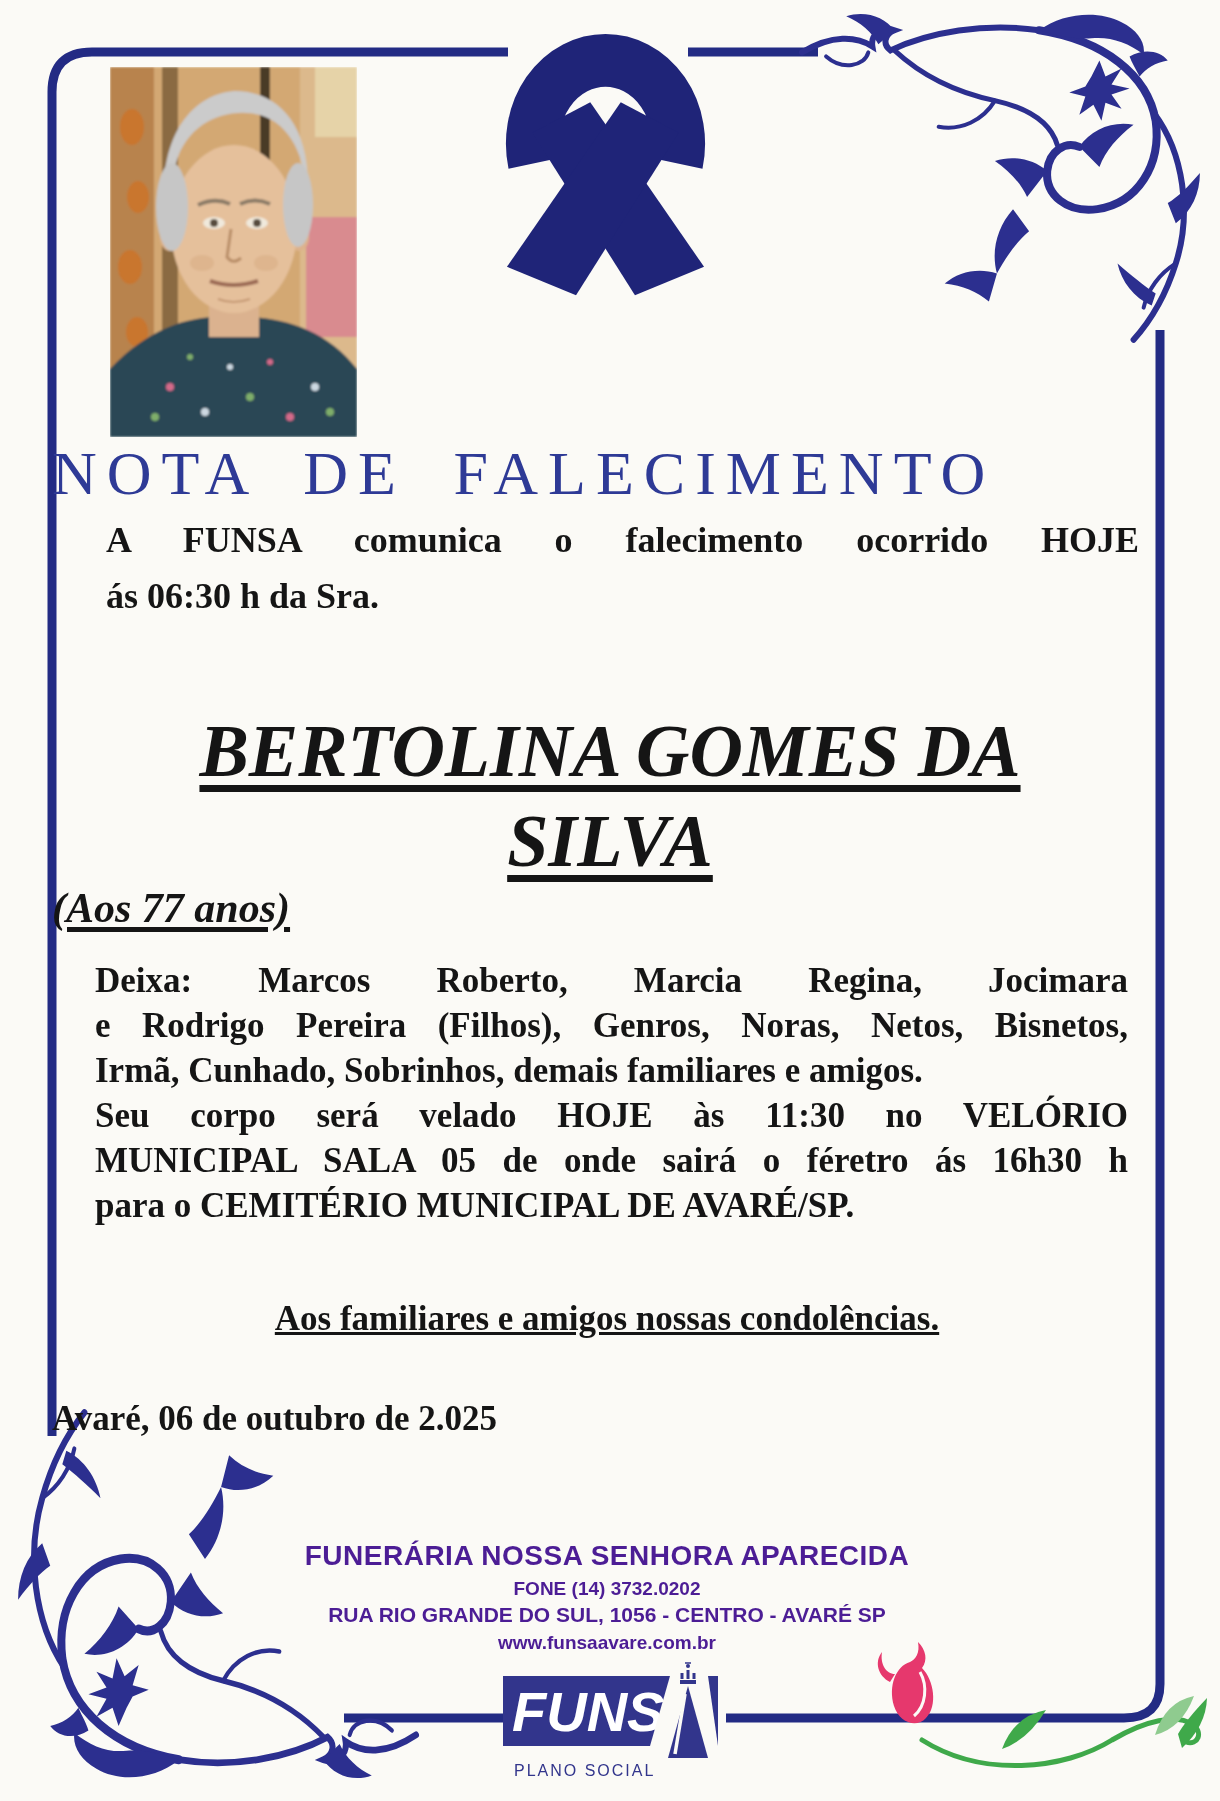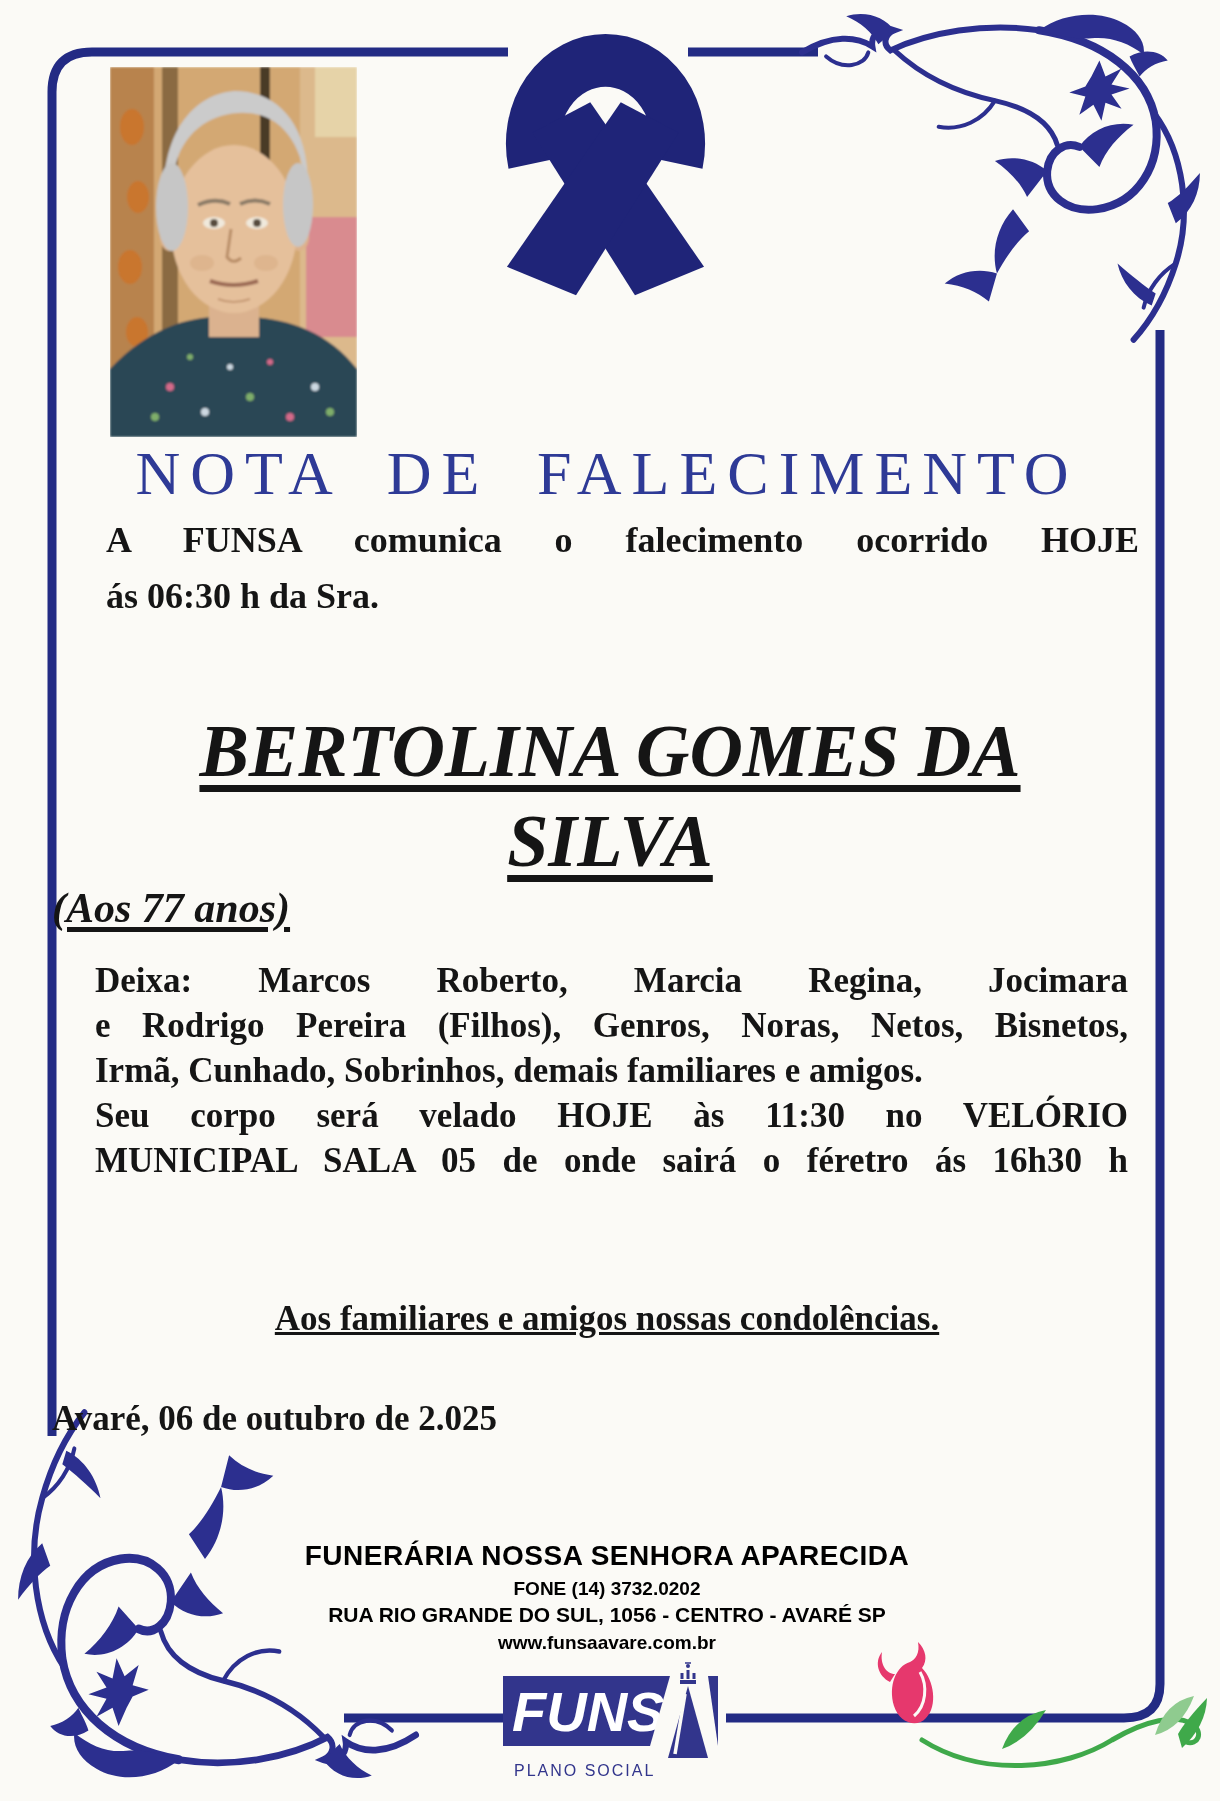--- a/index.html
+++ b/index.html
@@ -14,42 +14,42 @@
   
   .deco{z-index:2;}
   #flourish-tr{left:798px;top:12px;width:422px;height:332px;}
   #flourish-bl{left:-2px;top:1408px;width:422px;height:372px;transform:rotate(180deg);}
   #ribbon{left:448px;top:2px;width:315px;height:296px;}
   #tulip-vine{left:852px;top:1628px;width:362px;height:152px;}
   #photo{left:110px;top:67px;width:247px;height:370px;z-index:2;}
   
   .txt{z-index:3;color:#151515;}
   #title{
-    left:52px;top:438px;width:1110px;text-align:center;
+    left:52px;top:438px;width:1110px;text-align:left;
     font:400 62px/70px "Liberation Serif",serif;color:#2e3a96;
     letter-spacing:10px;word-spacing:22px;white-space:nowrap;
   }
   #intro{left:95px;top:512px;width:1033px;font:700 36px/56px "Liberation Serif",serif;margin-left:11px;}
   .jline{text-align:justify;text-align-last:justify;}
   .lline{text-align:left;}
   #name{
     left:110px;top:706px;width:1000px;text-align:center;
     font:italic 700 74px/90px "Liberation Serif",serif;
     text-decoration:underline;text-decoration-thickness:7px;text-underline-offset:9px;
   }
   #age{
     left:52px;top:884px;width:1110px;text-align:left;
     font:italic 700 42px/48px "Liberation Serif",serif;
     text-decoration:underline;text-decoration-thickness:5px;text-underline-offset:5px;
   }
   #body-block{left:95px;top:958px;width:1033px;font:700 35px/45px "Liberation Serif",serif;}
   #condolences{left:52px;top:1296px;width:1110px;text-align:center;font:700 35px/45px "Liberation Serif",serif;text-decoration:underline;}
   #date-line{left:52px;top:1396px;width:1110px;font:700 35px/45px "Liberation Serif",serif;}
   
-  .footer-line{left:52px;width:1110px;text-align:center;color:#000000;font-family:"Liberation Sans",sans-serif;font-weight:700;z-index:3;}
+  .footer-line{left:52px;width:1110px;text-align:center;color:#4c1d95;font-family:"Liberation Sans",sans-serif;font-weight:700;z-index:3;}
   #f-company{top:1540px;font-size:28px;letter-spacing:.5px;}
   #f-phone{top:1578px;font-size:19px;}
   #f-address{top:1603px;font-size:21px;}
   #f-website{top:1632px;font-size:19px;}
   #logo{left:500px;top:1660px;width:235px;height:125px;z-index:4;}
 </style>
 </head>
 <body>
 
 <svg class="abs" id="frame" viewBox="0 0 1220 1801">
@@ -188,20 +188,21 @@
 
 <div class="abs txt" id="name">BERTOLINA GOMES DA SILVA</div>
 <div class="abs txt" id="age">(Aos 77 anos)</div>
 
 <div class="abs txt" id="body-block">
   <div class="jline">Deixa: Marcos Roberto, Marcia Regina, Jocimara</div>
   <div class="jline">e Rodrigo Pereira (Filhos), Genros, Noras, Netos, Bisnetos,</div>
   <div class="lline">Irmã, Cunhado, Sobrinhos, demais familiares e amigos.</div>
   <div class="jline">Seu corpo será velado HOJE às 11:30 no VELÓRIO</div>
   <div class="jline">MUNICIPAL SALA 05 de onde sairá o féretro ás 16h30 h</div>
+  <div class="lline">para o CEMITÉRIO MUNICIPAL DE AVARÉ/SP.</div>
 </div>
 
 <div class="abs txt" id="condolences">Aos familiares e amigos nossas condolências.</div>
 <div class="abs txt" id="date-line">Avaré, 06 de outubro de 2.025</div>
 
 <div class="abs footer-line" id="f-company">FUNERÁRIA NOSSA SENHORA APARECIDA</div>
 <div class="abs footer-line" id="f-phone">FONE (14) 3732.0202</div>
 <div class="abs footer-line" id="f-address">RUA RIO GRANDE DO SUL, 1056 - CENTRO - AVARÉ SP</div>
 <div class="abs footer-line" id="f-website">www.funsaavare.com.br</div>
 

